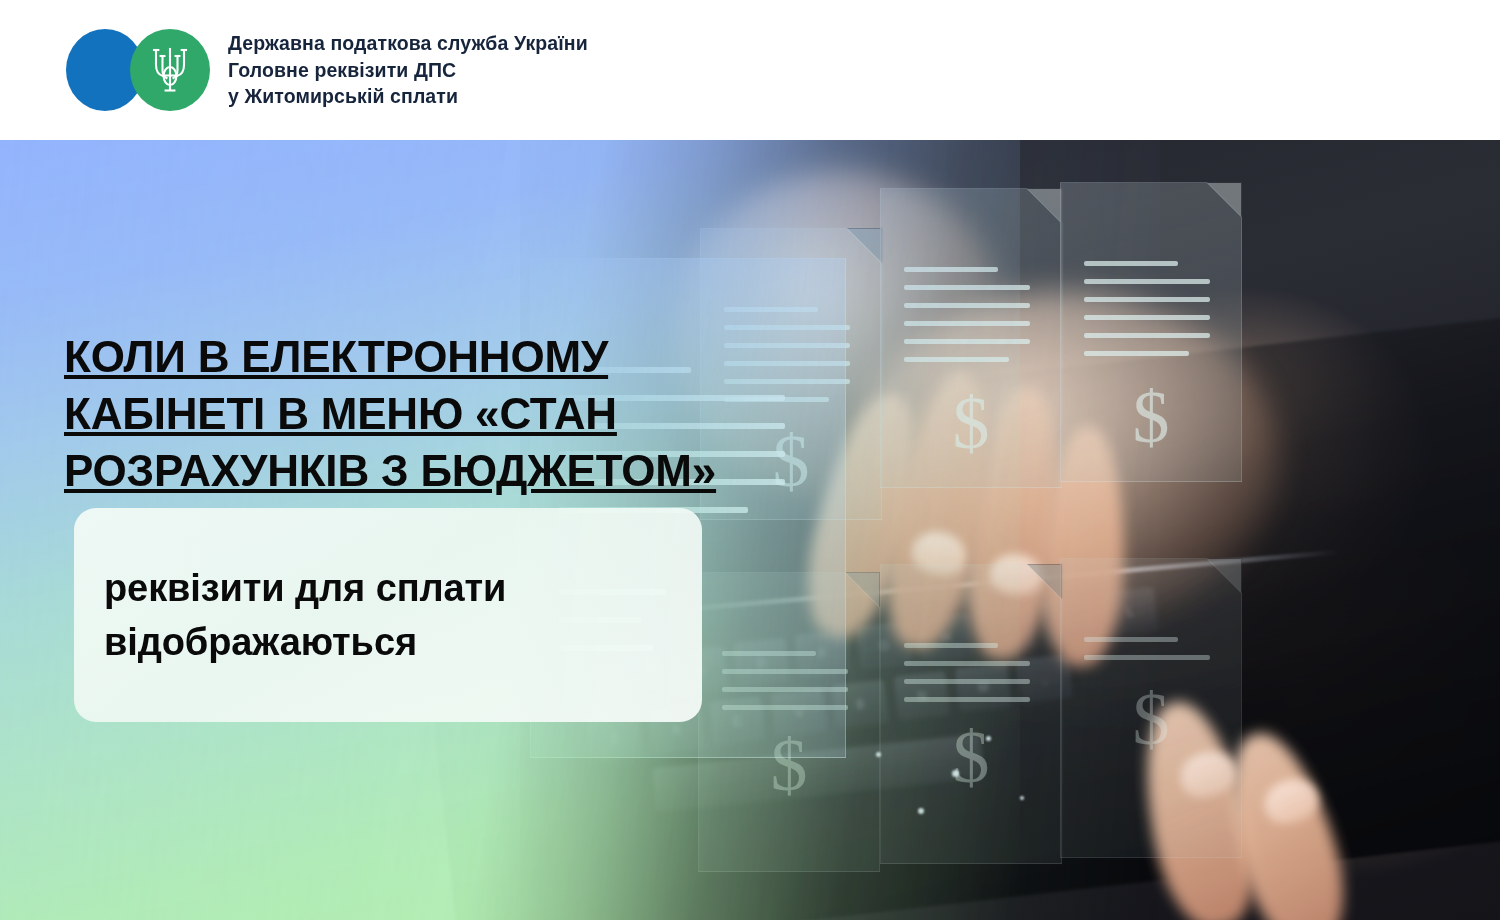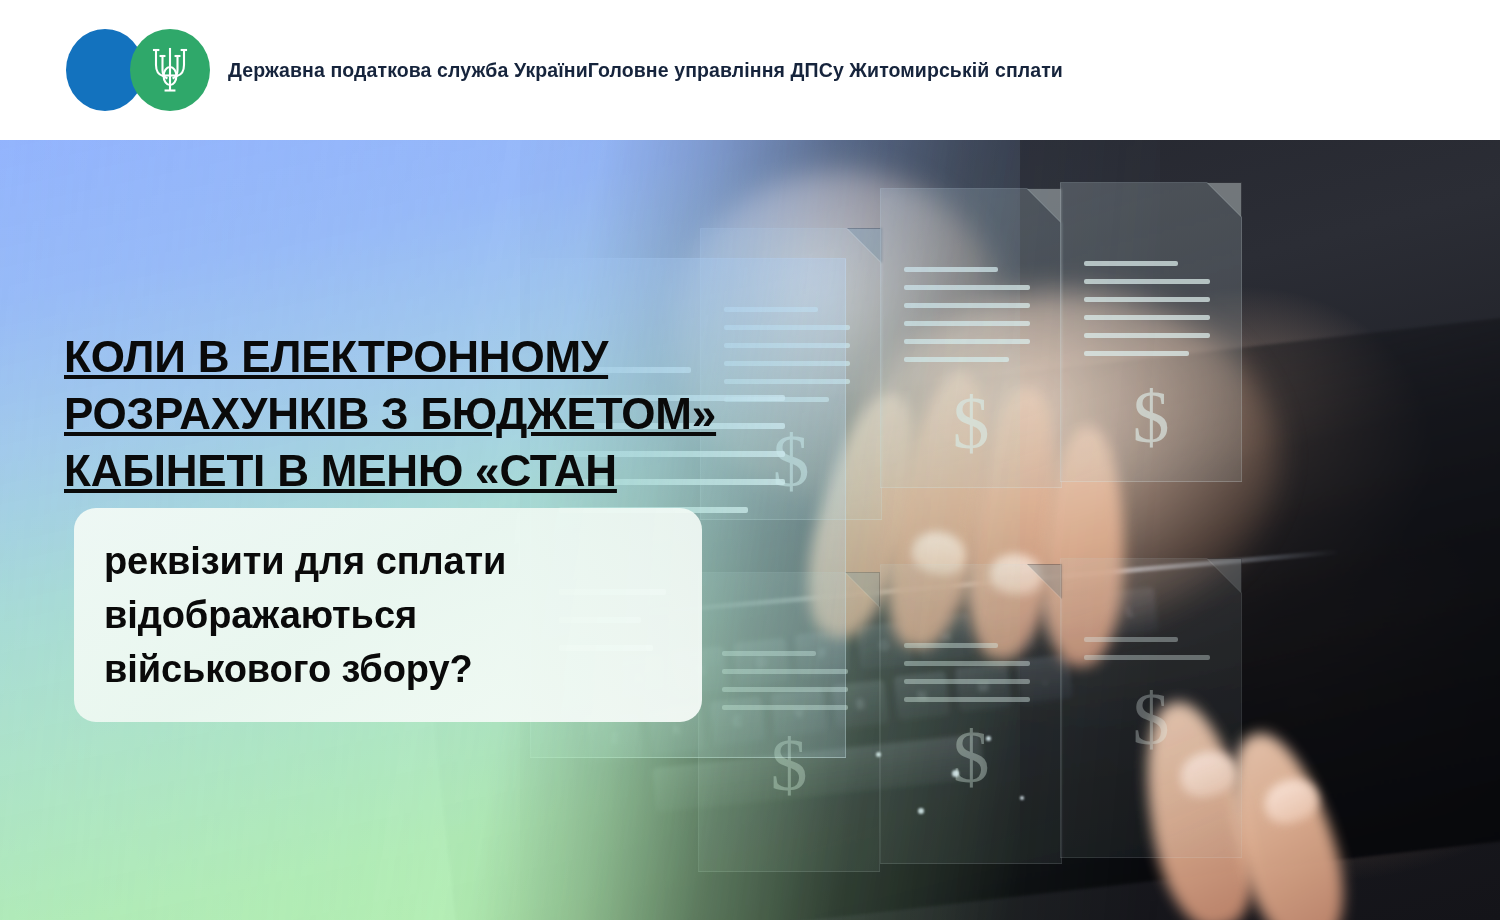--- a/index.html
+++ b/index.html
@@ -15,21 +15,21 @@
     position:absolute; left:0; top:0; width:1500px; height:140px;
     background:#ffffff; display:flex; align-items:center;
     padding-left:66px; z-index:30;
   }
   .logo-mark { position:relative; width:140px; height:82px; flex:0 0 140px; }
   .logo-circle { position:absolute; top:0; border-radius:50%; }
   .logo-circle.blue  { left:0px;  width:78px; height:82px; background:#1372be; }
   .logo-circle.green { left:64px; width:80px; height:82px; background:#2fa86a; }
   .trident { position:absolute; left:84px; top:14px; width:40px; height:54px; }
 
-  .org-text { margin-left:22px; display:flex; flex-direction:row; }
+  .org-text { margin-left:22px; display:flex; flex-direction:column; }
   .org-line1 {
     font-size:19.5px; font-weight:bold; color:#16243c;
     letter-spacing:0.1px; line-height:1.38; white-space:nowrap;
   }
   .org-line2, .org-line3 {
     font-size:19.5px; font-weight:bold; color:#16243c;
     letter-spacing:0.1px; line-height:1.38; white-space:nowrap;
   }
 
   
@@ -199,21 +199,21 @@
           <path d="M10.6 13 L14.4 13"></path>
           <path d="M25.6 13 L29.4 13"></path>
           <ellipse cx="20" cy="33" rx="6.4" ry="9"></ellipse>
           <path d="M13.8 32.5 L26.2 32.5"></path>
           <path d="M15.6 47.5 L24.4 47.5"></path>
         </g>
       </svg>
     </div>
     <div class="org-text">
       <div class="org-line1">Державна податкова служба України</div>
-      <div class="org-line2">Головне управління ДПС</div>
+      <div class="org-line2">Головне реквізити ДПС</div>
       <div class="org-line3">у Житомирській сплати</div>
     </div>
   </div>
 
   <div class="banner">
 
     <div class="photo">
 
       <div class="kbd"></div>
       <div class="kbd-shine" style="left:120px; top:440px;"></div>
@@ -370,27 +370,26 @@
       <div class="spark" style="left:356px; top:612px; width:5px; height:5px;"></div>
       <div class="spark" style="left:500px; top:656px; width:4px; height:4px;"></div>
     </div>
 
     <div class="grad"></div>
     <div class="grad-soft"></div>
 
     <div class="content">
       <div class="headline">
         <div>КОЛИ В ЕЛЕКТРОННОМУ</div>
+        <div>КАБІНЕТІ В МЕНЮ «СТАН</div>
         <div>РОЗРАХУНКІВ З БЮДЖЕТОМ»</div>
-        <div>КАБІНЕТІ В МЕНЮ «СТАН</div>
       </div>
 
       <div class="qbox">
         <div class="qtext">
           <div>реквізити для сплати</div>
           <div>відображаються</div>
-          <div>військового збору?</div>
         </div>
       </div>
     </div>
 
   </div>
 </div>
 
 </body></html>

